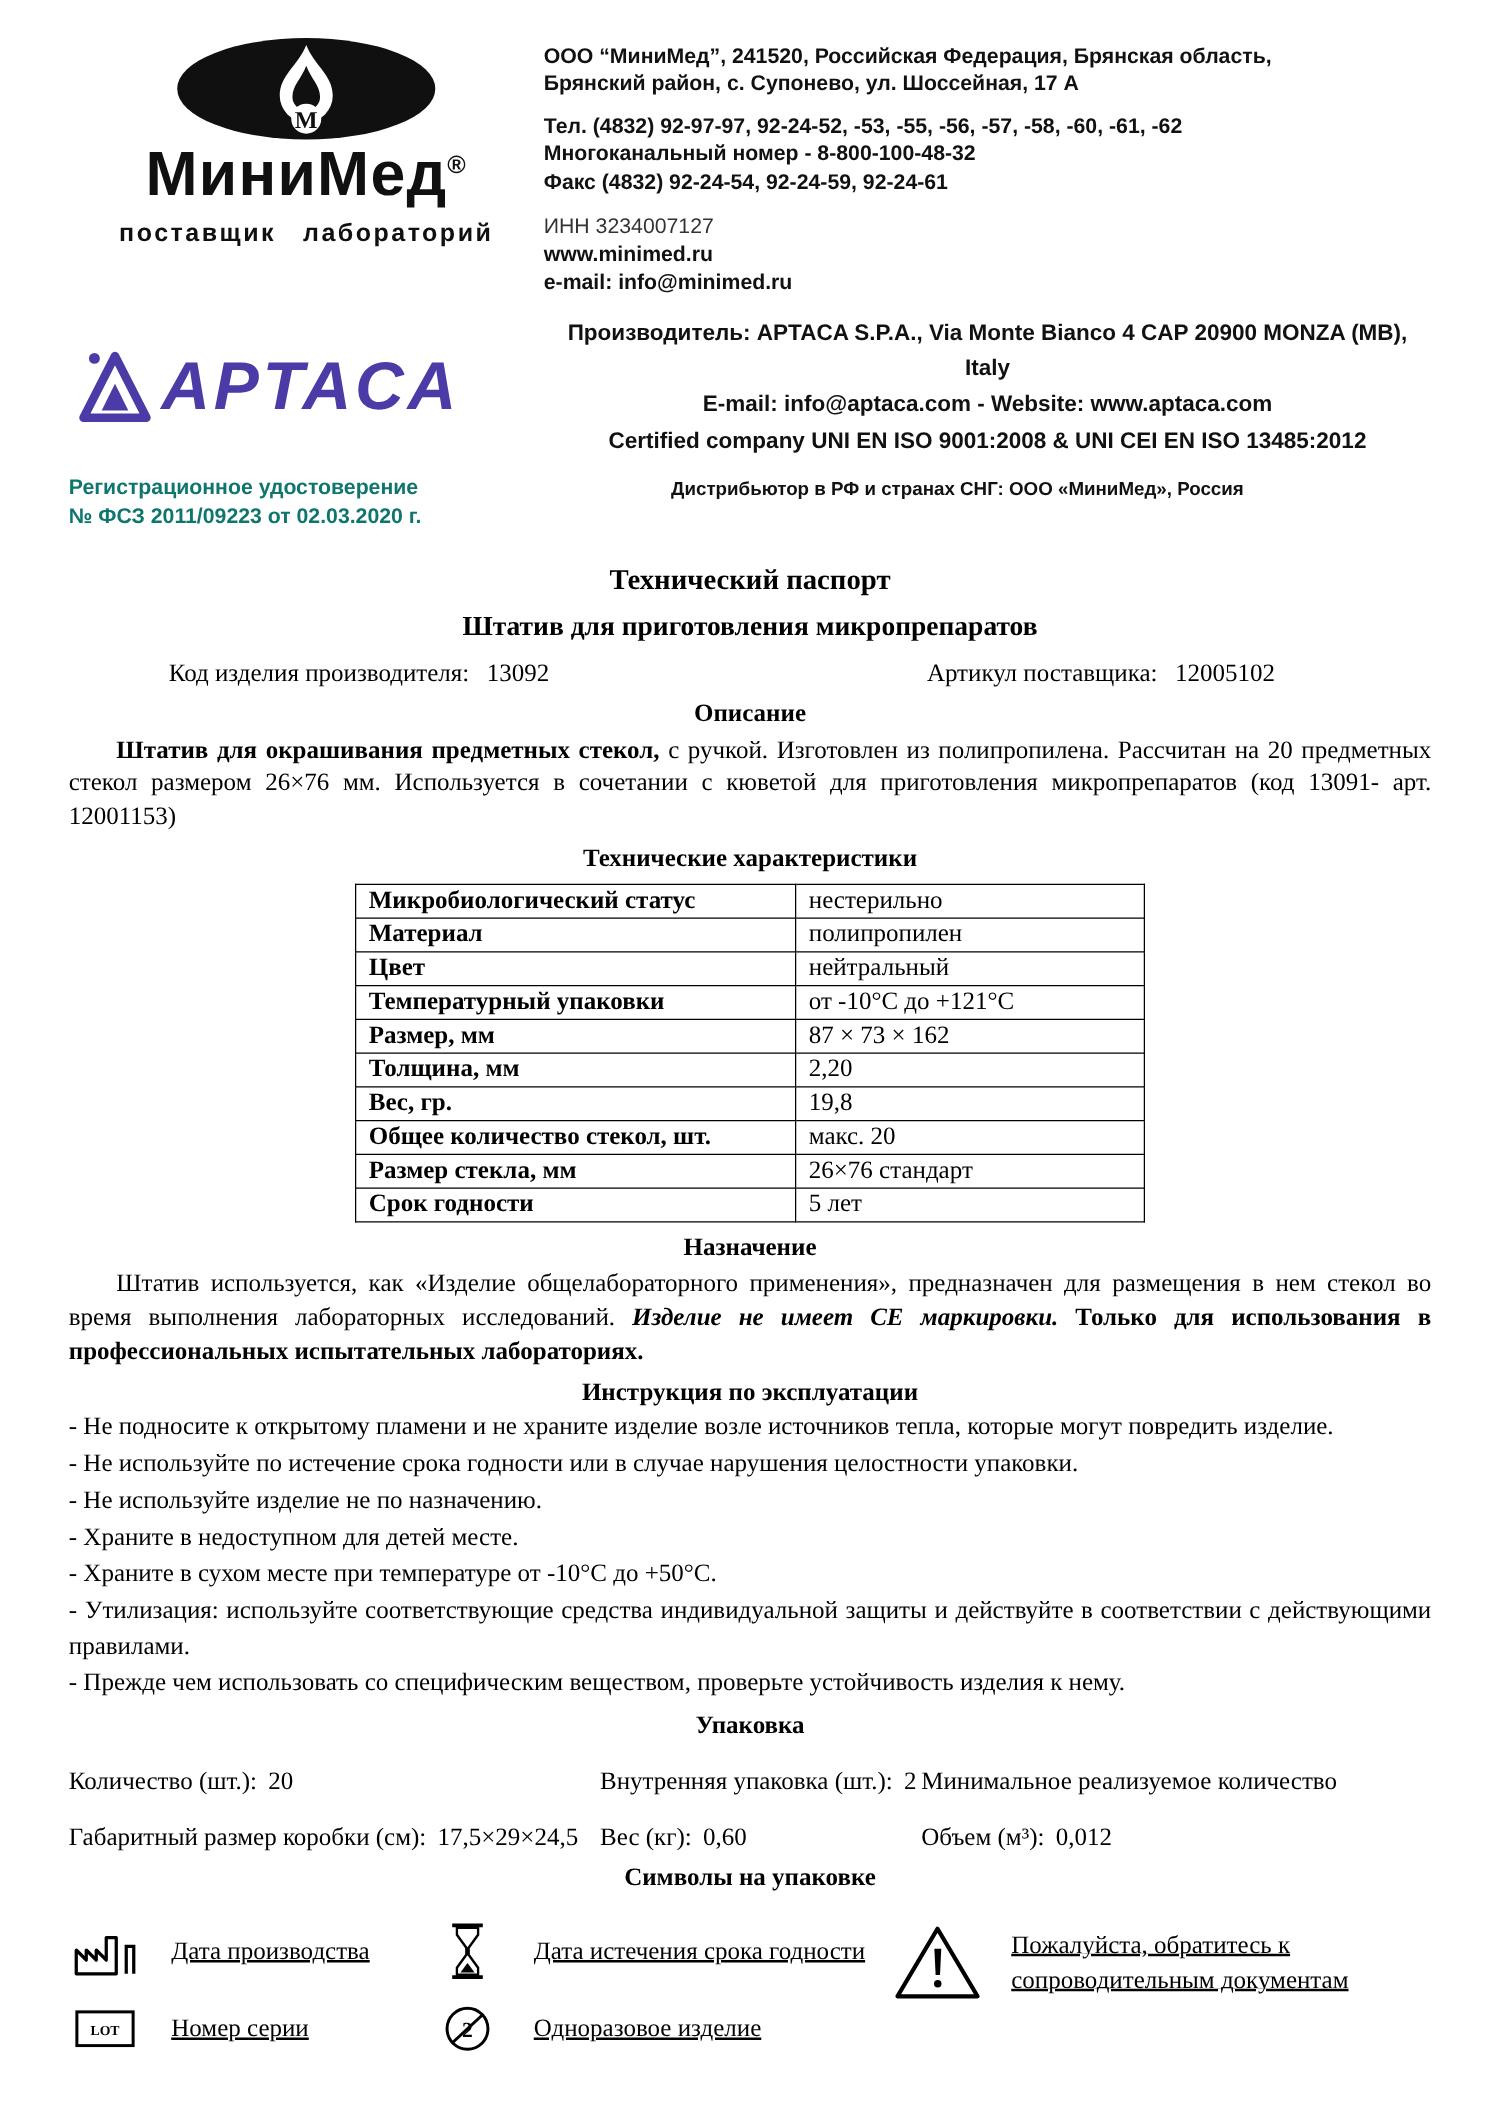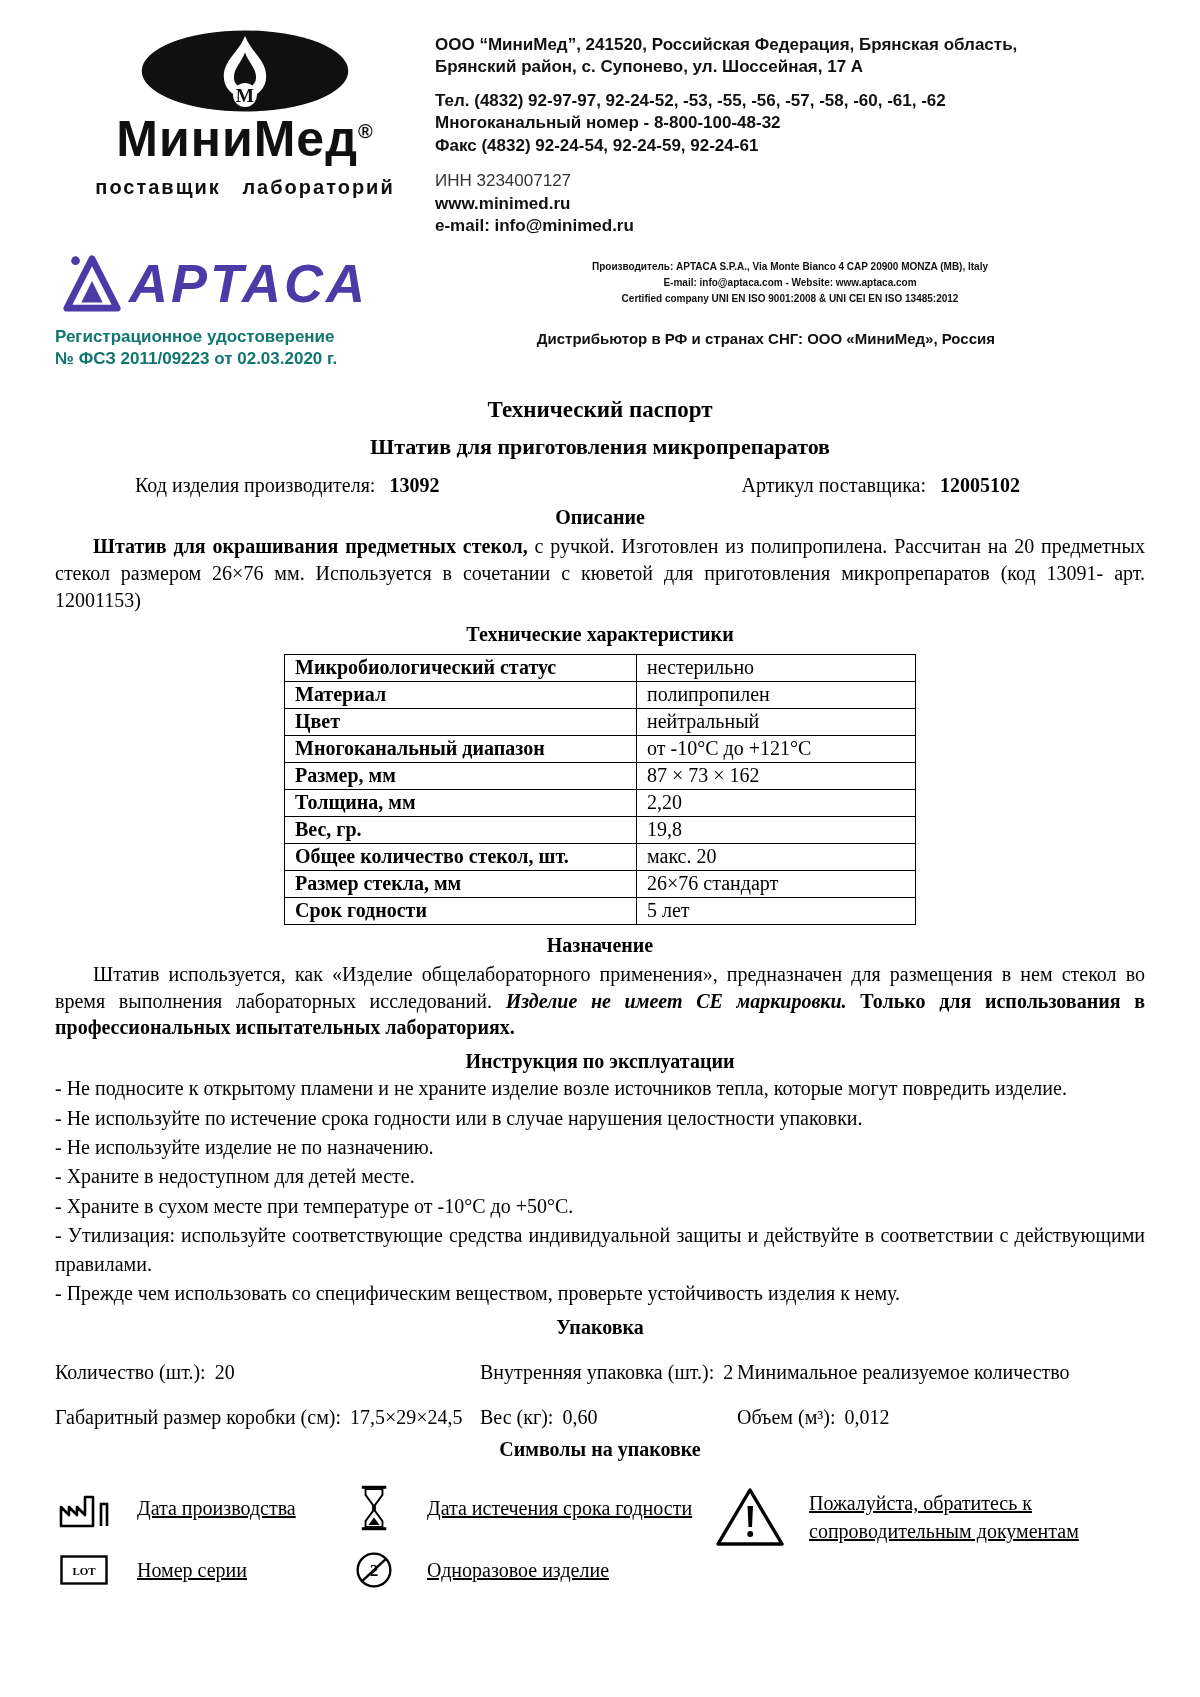--- a/index.html
+++ b/index.html
@@ -16,31 +16,31 @@
   .tagline{font-family:"Liberation Sans",sans-serif;font-weight:bold;font-size:20px;letter-spacing:2px;word-spacing:14px;margin-top:12px;color:#101010;white-space:nowrap;}
 
   .contact-block{flex:1;font-family:"Liberation Sans",sans-serif;font-weight:bold;font-size:17px;line-height:1.32;padding-top:8px;color:#111;}
   .contact-block .spacer{height:11px;}
   .inn-row{display:flex;justify-content:space-between;margin-top:13px;flex-direction:column;}
   .inn-row .inn{font-weight:normal;color:#333;}
 
   .header-mid{display:flex;margin-top:14px;align-items:center;}
   .aptaca-block{width:380px;display:flex;align-items:center;gap:6px;padding-left:6px;}
   .aptaca-text{font-family:"Liberation Sans",sans-serif;font-weight:bold;font-style:italic;font-size:54px;color:#4a3ba6;letter-spacing:3px;line-height:1;}
-  .manufacturer-block{flex:1;font-family:"Liberation Sans",sans-serif;font-weight:bold;font-size:10px;line-height:1.6;text-align:center;color:#111;}
+  .manufacturer-block{flex:1;font-family:"Liberation Sans",sans-serif;font-weight:bold;font-size:18px;line-height:1.6;text-align:center;color:#111;}
 
   .header-bottom{display:flex;justify-content:space-between;align-items:flex-start;margin-top:12px;}
   .registration{font-family:"Liberation Sans",sans-serif;font-weight:bold;font-size:17px;line-height:1.35;color:#0f766e;}
   .distributor{font-family:"Liberation Sans",sans-serif;font-weight:bold;font-size:15px;padding-top:4px;margin-right:150px;color:#111;}
 
   
   .doc-title{text-align:center;font-weight:bold;font-size:23px;margin-top:26px;}
   .doc-subtitle{text-align:center;font-weight:bold;font-size:22px;margin-top:11px;}
   .code-row{display:flex;justify-content:space-between;margin-top:14px;font-size:20px;padding:0 125px 0 80px;}
-  .code-val{margin-left:14px;font-weight:bold;text-align:center;}
+  .code-val{margin-left:14px;font-weight:normal;text-align:center;}
   .section-heading{text-align:center;font-weight:bold;font-size:20px;margin-top:9px;}
   .para{font-size:20px;line-height:1.34;text-align:justify;margin-top:4px;}
   .para.indent{text-indent:38px;}
   .bold{font-weight:bold;}
   .bold-italic{font-weight:bold;font-style:italic;}
 
   .specs-table{border-collapse:collapse;margin:8px auto 2px;width:632px;font-size:20px;border-radius:32px;}
   .specs-table td{border:1px solid #000;padding:1px 10px 2px;}
   .specs-table td.lbl{font-weight:bold;width:352px;}
 
@@ -144,21 +144,21 @@
         </tr>
       <tr>
           <td class="lbl">Материал</td>
           <td>полипропилен</td>
         </tr>
       <tr>
           <td class="lbl">Цвет</td>
           <td>нейтральный</td>
         </tr>
       <tr>
-          <td class="lbl">Многоканальный диапазон</td>
+          <td class="lbl">Температурный упаковки</td>
           <td>от -10°С до +121°С</td>
         </tr>
       <tr>
           <td class="lbl">Размер, мм</td>
           <td>87 × 73 × 162</td>
         </tr>
       <tr>
           <td class="lbl">Толщина, мм</td>
           <td>2,20</td>
         </tr>

